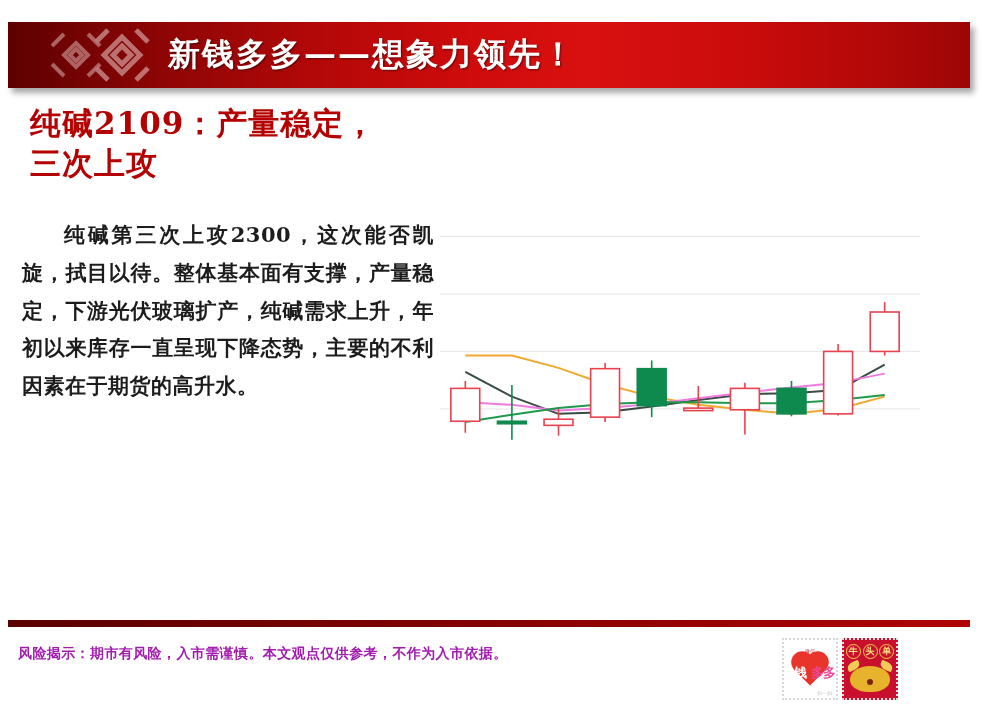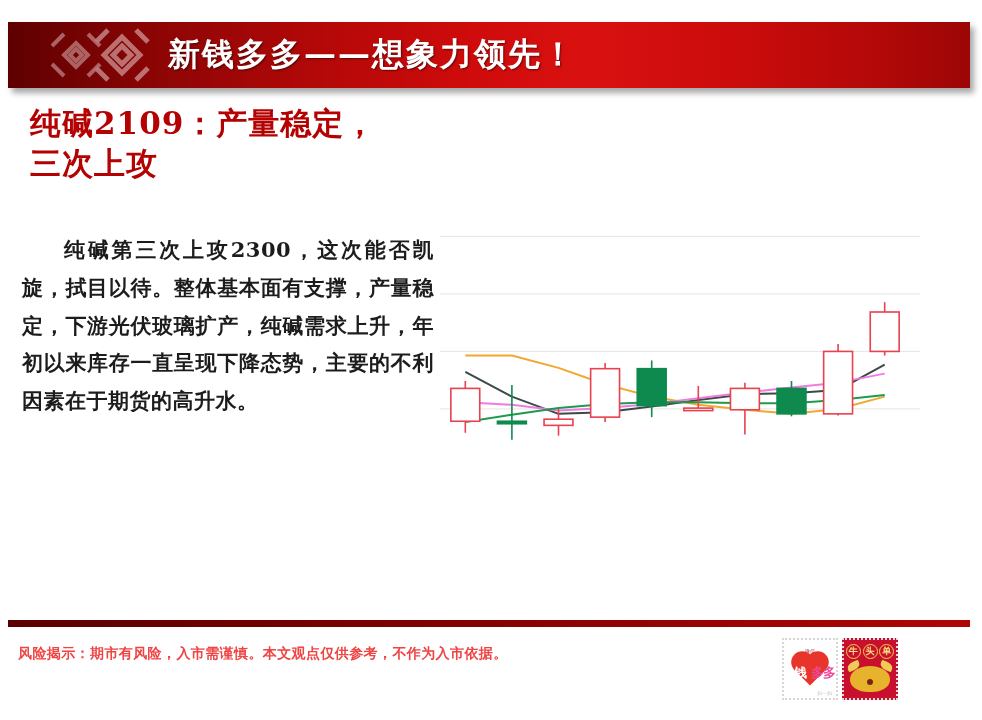--- a/index.html
+++ b/index.html
@@ -55,21 +55,21 @@
     font-family: "DejaVu Serif", "Liberation Serif", serif;
     font-size: 31px;
     font-weight: bold;
     line-height: 1.28;
     letter-spacing: 1px;
   }
 
   
   .body-text {
     position: absolute;
-    left: 22px; top: 231px;
+    left: 22px; top: 216px;
     width: 412px;
     color: #1c1c1c;
     font-family: "DejaVu Serif", "Liberation Serif", serif;
     font-size: 21px;
     font-weight: bold;
     line-height: 1.80;
     letter-spacing: 0.5px;
     text-indent: 2em;
     text-align: justify;
   }
@@ -85,21 +85,21 @@
   
   .footer-rule {
     position: absolute;
     left: 8px; top: 620px;
     width: 962px; height: 7px;
     background: linear-gradient(to right, #5a0000 0%, #7c0101 40%, #9b0303 75%, #b00505 100%);
   }
   .footer-disclaimer {
     position: absolute;
     left: 18px; top: 645px;
-    color: #ef4444;
+    color: #a21caf;
     font-family: "DejaVu Serif", "Liberation Serif", serif;
     font-size: 14px;
     font-weight: bold;
     letter-spacing: 0.4px;
     white-space: nowrap;
   }
 
   .logo-group {
     position: absolute;
     left: 782px; top: 638px;

